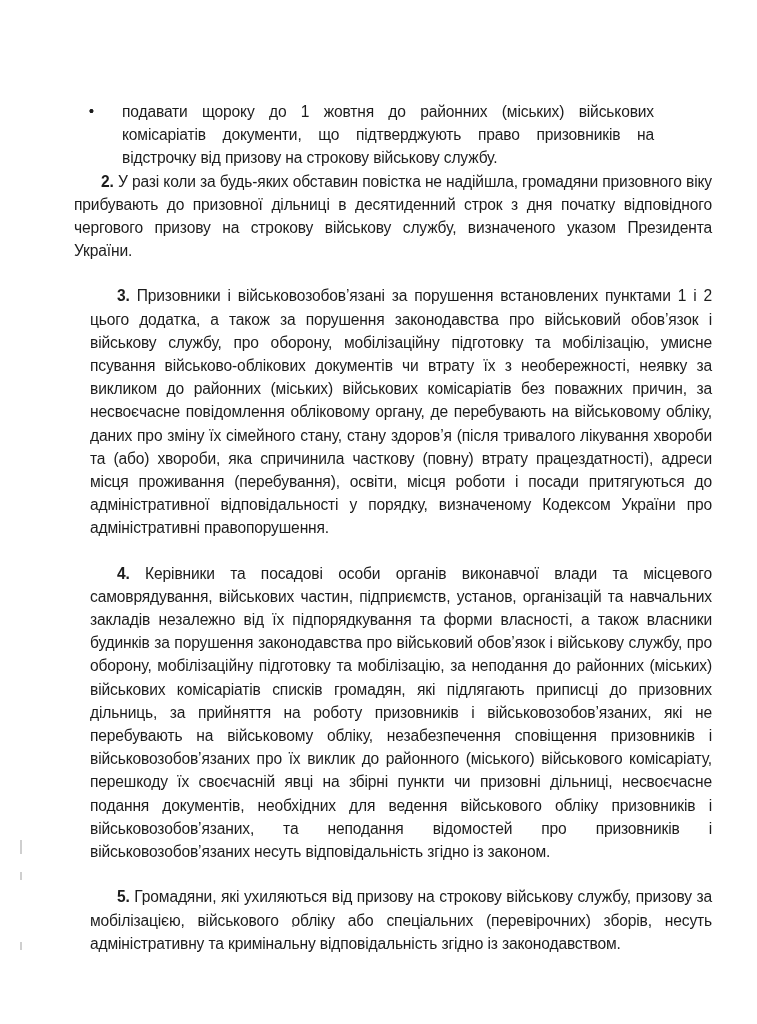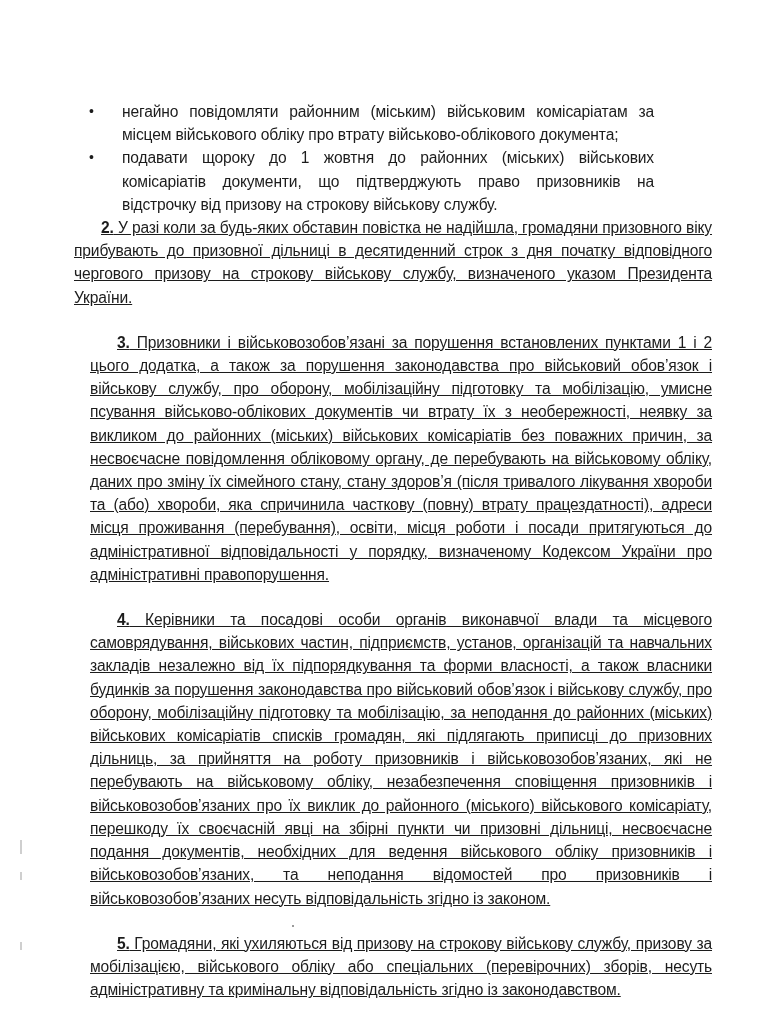--- a/index.html
+++ b/index.html
@@ -48,21 +48,20 @@
       position: absolute;
       left: -11px;
       top: 0;
       font-size: 14px;
       line-height: 23.2px;
     }
     .para {
       margin: 0;
       text-align: justify;
       text-indent: 27px;
-      text-decoration: underline;
     }
     .para + .para, .bullet-list + .para {
       margin-top: 22px;
       margin-left: 16px;
     }
     .para-num {
       font-weight: bold;
     }
     .scan-mark {
       position: absolute;
@@ -85,21 +84,20 @@
 
   <div class="scan-mark" style="left:20px;top:840px;height:14px;"></div>
   <div class="scan-mark" style="left:20px;top:872px;height:8px;"></div>
   <div class="scan-mark" style="left:20px;top:942px;height:8px;"></div>
 
   <div class="content">
 
     <ul class="bullet-list" style="margin-left:-58px;">
       <li class="bullet-item">
         <span class="bullet-dot">•</span>
-        <span>негайно повідомляти районним (міським) військовим комісаріатам за місцем військового обліку про втрату військово-облікового документа;</span>
       </li>
       <li class="bullet-item">
         <span class="bullet-dot">•</span>
         <span>подавати щороку до 1 жовтня до районних (міських) військових комісаріатів документи, що підтверджують право призовників на відстрочку від призову на строкову військову службу.</span>
       </li>
     </ul>
 
     <div style="margin-left:-34px; width:638px;">
       <p class="para">
         <span class="para-num">2.</span><span> У разі коли за будь-яких обставин повістка не надійшла, громадяни призовного віку прибувають до призовної дільниці в десятиденний строк з дня початку відповідного чергового призову на строкову військову службу, визначеного указом Президента України.</span>

